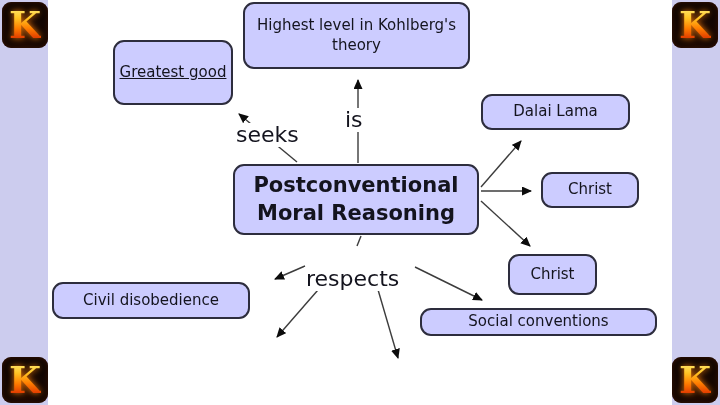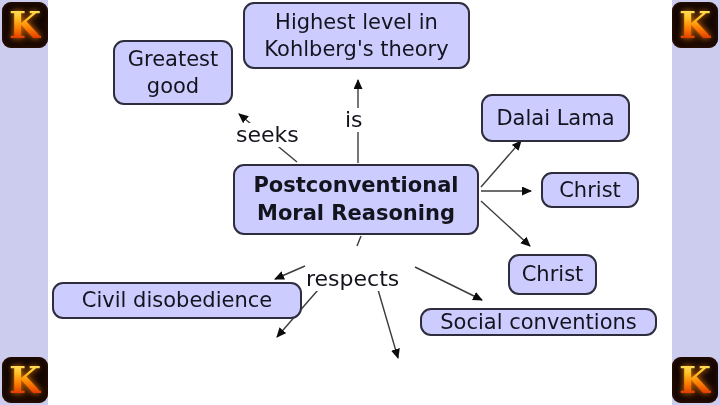--- a/index.html
+++ b/index.html
@@ -63,21 +63,21 @@
 
   .node {
     position: absolute;
     background: var(--nodeFill);
     border: 2px solid var(--nodeBorder);
     border-radius: 11px;
     display: flex;
     align-items: center;
     justify-content: center;
     text-align: center;
-    font-size: 21px;
+    font-size: 15px;
     line-height: 1.27;
     z-index: 4;
     padding: 0 4px;
   }
   .node.bold {
     font-weight: bold;
     font-size: 21px;
     line-height: 1.3;
   }
   .linklabel {
@@ -126,31 +126,31 @@
       <line x1="361" y1="236" x2="357" y2="246"></line>
       <line x1="305" y1="266" x2="275" y2="279" marker-end="url(#ah)"></line>
       <line x1="331" y1="275" x2="277" y2="337" marker-end="url(#ah)"></line>
       <line x1="374" y1="276" x2="398" y2="358" marker-end="url(#ah)"></line>
       <line x1="415" y1="267" x2="482" y2="300" marker-end="url(#ah)"></line>
     </g>
   </svg>
 
   <div class="node" style="left:243px; top:2px; width:227px; height:67px;">Highest level in Kohlberg's theory</div>
 
-  <div class="node" style="left:113px; top:40px; width:120px; height:65px;">Greatest good</div>
+  <div class="node" style="left:113px; top:40px; width:120px; height:65px;text-decoration:underline;">Greatest good</div>
 
   <div class="node bold" style="left:233px; top:164px; width:246px; height:71px;">Postconventional Moral Reasoning</div>
 
-  <div class="node" style="left:481px; top:94px; width:149px; height:48px;">Dalai Lama</div>
+  <div class="node" style="left:481px; top:94px; width:149px; height:36px;">Dalai Lama</div>
 
   <div class="node" style="left:541px; top:172px; width:98px; height:36px;">Christ</div>
 
   <div class="node" style="left:508px; top:254px; width:89px; height:41px;">Christ</div>
 
-  <div class="node" style="left:52px; top:282px; width:250px; height:37px;">Civil disobedience</div>
+  <div class="node" style="left:52px; top:282px; width:198px; height:37px;">Civil disobedience</div>
 
 
 
   <div class="node" style="left:420px; top:308px; width:237px; height:28px;">Social conventions</div>
 
   <div class="linklabel" style="left:234px; top:123px;">seeks</div>
 
   <div class="linklabel" style="left:343px; top:108px;">is</div>
 
   <div class="linklabel" style="left:304px; top:246px;margin-top:21px;">respects</div>

